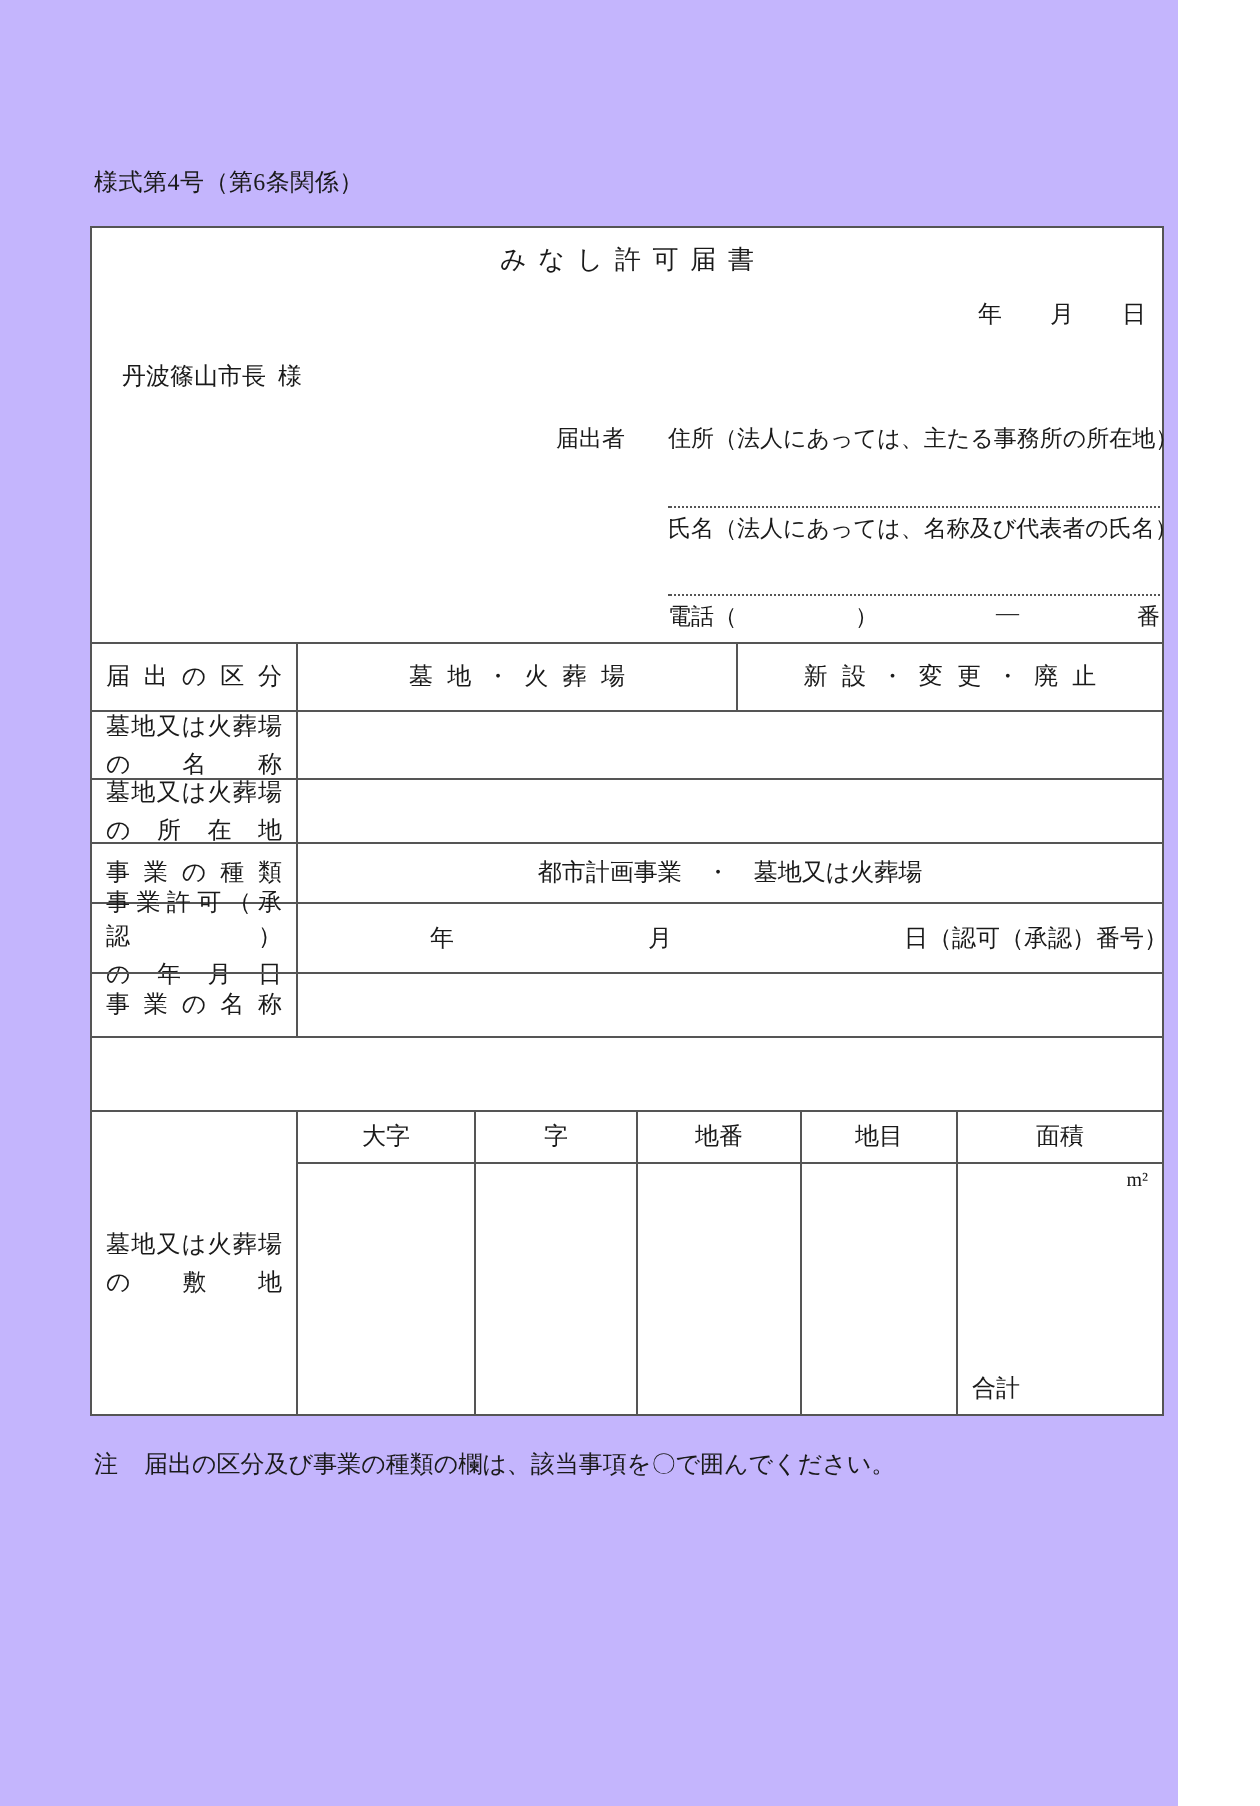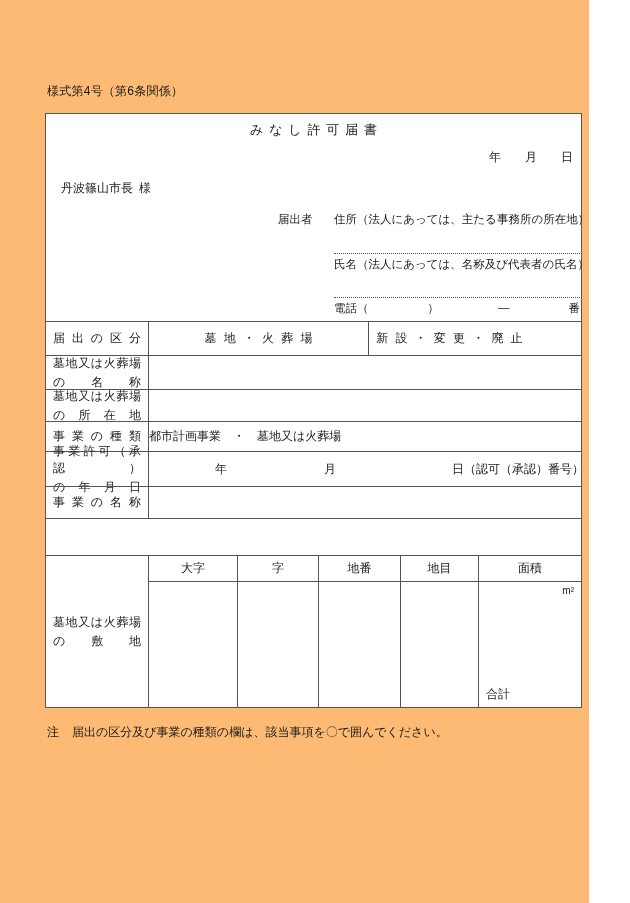--- a/index.html
+++ b/index.html
@@ -1,18 +1,18 @@
 <!DOCTYPE html>
 <html><head>
 <meta charset="utf-8">
 <style>
   html,body{margin:0;padding:0;background:#fff;}
   .page{
-    position:relative;width:589px;height:903px;background:#fdba74;overflow:hidden;
-    font-family:Liberation Sans, sans-serif;color:#1a1a1a;
+    position:relative;width:589px;height:903px;background:#c4b5fd;overflow:hidden;
+    font-family:Liberation Serif, serif;color:#1a1a1a;
   }
   .form-no{position:absolute;left:47px;top:83px;font-size:12px;letter-spacing:.02em;}
 
   .sheet{
     position:absolute;left:45px;top:113px;width:537px;height:595px;
     border:1px solid #555;box-sizing:border-box;display:flex;flex-direction:column;
     background:#fff;
   }
 
   
@@ -31,21 +31,21 @@
   .phone-row{position:absolute;top:89px;left:0;right:0;display:flex;justify-content:space-between;align-items:flex-start;gap:36px;}
 
   
   .row{display:flex;border-top:1px solid #555;flex:none;box-sizing:border-box;align-items:stretch;font-size:12px;}
   .lbl{
     width:103px;flex:none;border-right:1px solid #555;box-sizing:border-box;
     padding:0 7px;display:flex;flex-direction:column;justify-content:center;gap:2px;
   }
   .jst{text-align:justify;text-align-last:justify;text-justify:inter-character;}
   .val{flex:1;display:flex;align-items:center;}
-  .center{justify-content:flex-start;}
+  .center{justify-content:center;}
   .r1{height:34px;}
   .r2{height:34px;}
   .r3{height:32px;}
   .r4{height:30px;}
   .r5{height:35px;}
   .r6{height:32px;}
   .r7{height:37px;}
   .r8{flex:1;}
   .cell-split{width:220px;flex:none;border-right:1px solid #555;box-sizing:border-box;
     display:flex;align-items:center;justify-content:center;text-align:center;}

